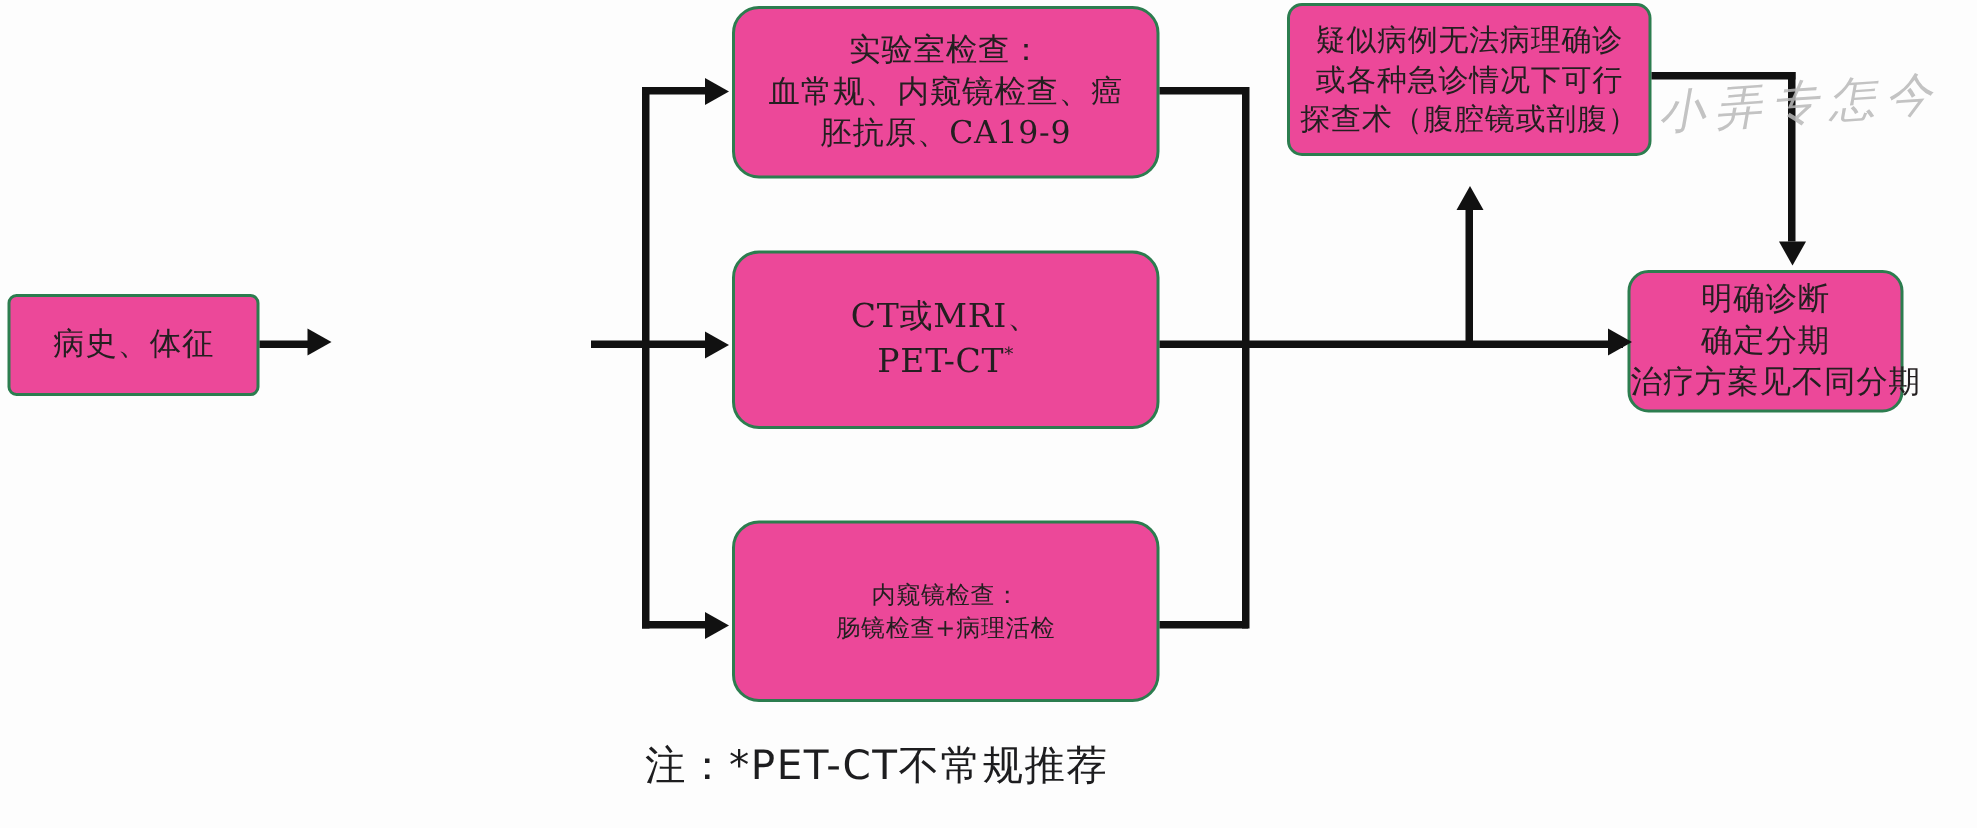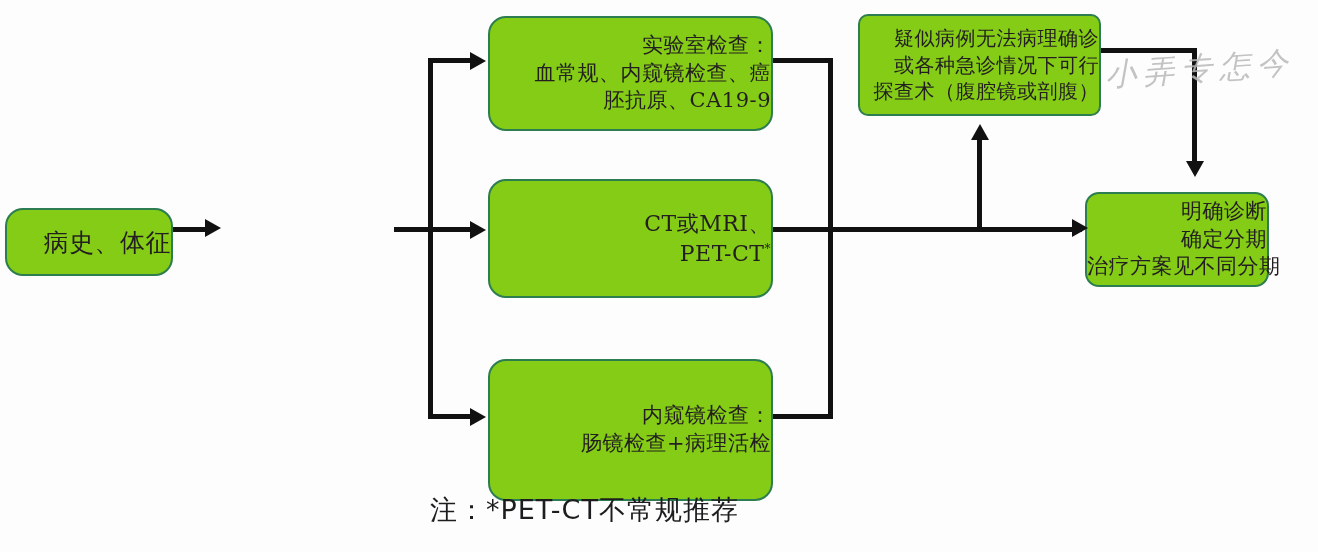--- a/index.html
+++ b/index.html
@@ -17,44 +17,43 @@
     background: #fdfdfd;
     overflow: hidden;
   }
 
   
   .node {
     position: absolute;
     box-sizing: border-box;
     border: 2.5px solid #2c7d4f;
     border-radius: 18px;
-    background: #84cc16;
+    background: #ec4899;
     display: flex;
     align-items: center;
     justify-content: center;
-    text-align: right;
+    text-align: center;
     color: #231f20;
     font-family: "DejaVu Serif", "Liberation Serif", serif;
     letter-spacing: 0.5px;
-    margin-top: 12px;
   }
   .node .lines {
     width: 100%;
     line-height: 1.32;
   }
   .node .ln {
     display: block;
     white-space: nowrap;
   }
 
-  #node-history      { left: 5px;    top: 196px; width: 168px; height: 68px;  font-size: 25px; border-radius: 18px; }
+  #node-history      { left: 5px;    top: 196px; width: 168px; height: 68px;  font-size: 21px; border-radius: 6px; }
   #node-physical     { left: 222px;  top: 192px; width: 172px; height: 74px;  font-size: 21px; border-radius: 14px; }
   #node-lab          { left: 488px;  top: 4px;   width: 285px; height: 115px; font-size: 21px; }
   #node-imaging      { left: 488px;  top: 167px; width: 285px; height: 119px; font-size: 22px; }
-  #node-endoscopy    { left: 488px;  top: 347px; width: 285px; height: 142px; font-size: 21px; }
+  #node-endoscopy    { left: 488px;  top: 347px; width: 285px; height: 121px; font-size: 16px; }
   #node-suspected    { left: 858px;  top: 2px;   width: 243px; height: 102px; font-size: 20px; border-radius: 10px; }
   #node-diagnosis    { left: 1085px; top: 180px; width: 184px; height: 95px;  font-size: 21px; border-radius: 14px; }
 
   .sup {
     font-size: 0.55em;
     vertical-align: super;
     line-height: 0;
   }
 
   

